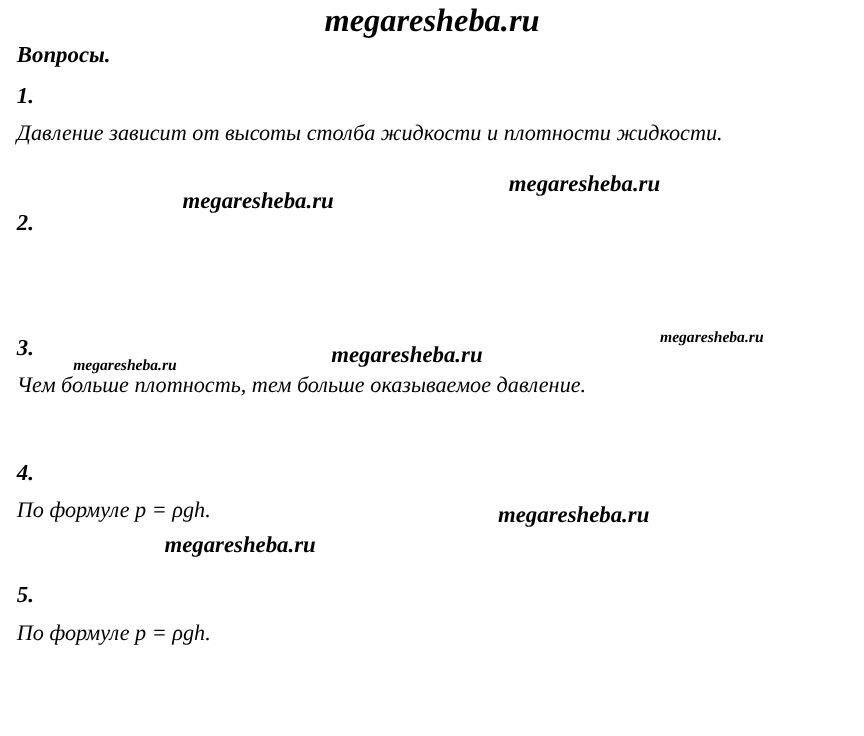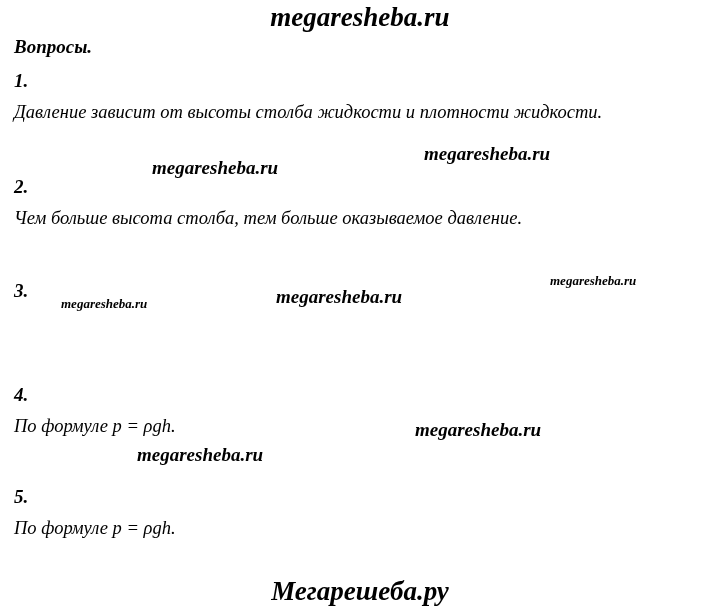--- a/index.html
+++ b/index.html
@@ -89,25 +89,25 @@
       <div class="section-title">Вопросы.</div>
     </div>
 
     <div class="block" style="top:34px;">
       <div class="qnum">1.</div>
       <div class="qtext" style="margin-top:10px;">Давление зависит от высоты столба жидкости и плотности жидкости.</div>
     </div>
 
     <div class="block" style="top:140px;">
       <div class="qnum">2.</div>
-      <div class="qtext" style="margin-top:10px;">Чем больше высота столба, тем больше оказываемое давление.</div>
     </div>
 
     <div class="block" style="top:244px;">
       <div class="qnum">3.</div>
+      <div class="qtext" style="margin-top:10px;">Чем больше плотность, тем больше оказываемое давление.</div>
     </div>
 
     <div class="block" style="top:348px;">
       <div class="qnum">4.</div>
       <div class="qtext" style="margin-top:10px;">По формуле p = ρgh.</div>
     </div>
 
     <div class="block" style="top:450px;">
       <div class="qnum">5.</div>
       <div class="qtext" style="margin-top:10px;">По формуле p = ρgh.</div>
@@ -118,15 +118,14 @@
   <div id="watermark-layer">
       <div class="wm" style="left: 424px; top: 143px; font-size: 19px;">megaresheba.ru</div>
       <div class="wm" style="left: 152px; top: 157px; font-size: 19px;">megaresheba.ru</div>
       <div class="wm" style="left: 550px; top: 273px; font-size: 13px;">megaresheba.ru</div>
       <div class="wm" style="left: 276px; top: 286px; font-size: 19px;">megaresheba.ru</div>
       <div class="wm" style="left: 61px; top: 296px; font-size: 13px;">megaresheba.ru</div>
       <div class="wm" style="left: 415px; top: 419px; font-size: 19px;">megaresheba.ru</div>
       <div class="wm" style="left: 137px; top: 444px; font-size: 19px;">megaresheba.ru</div>
     </div>
 
-  <div class="site-footer">Мегарешеба.ру</div>
 
 </div>
 
 </body></html>

